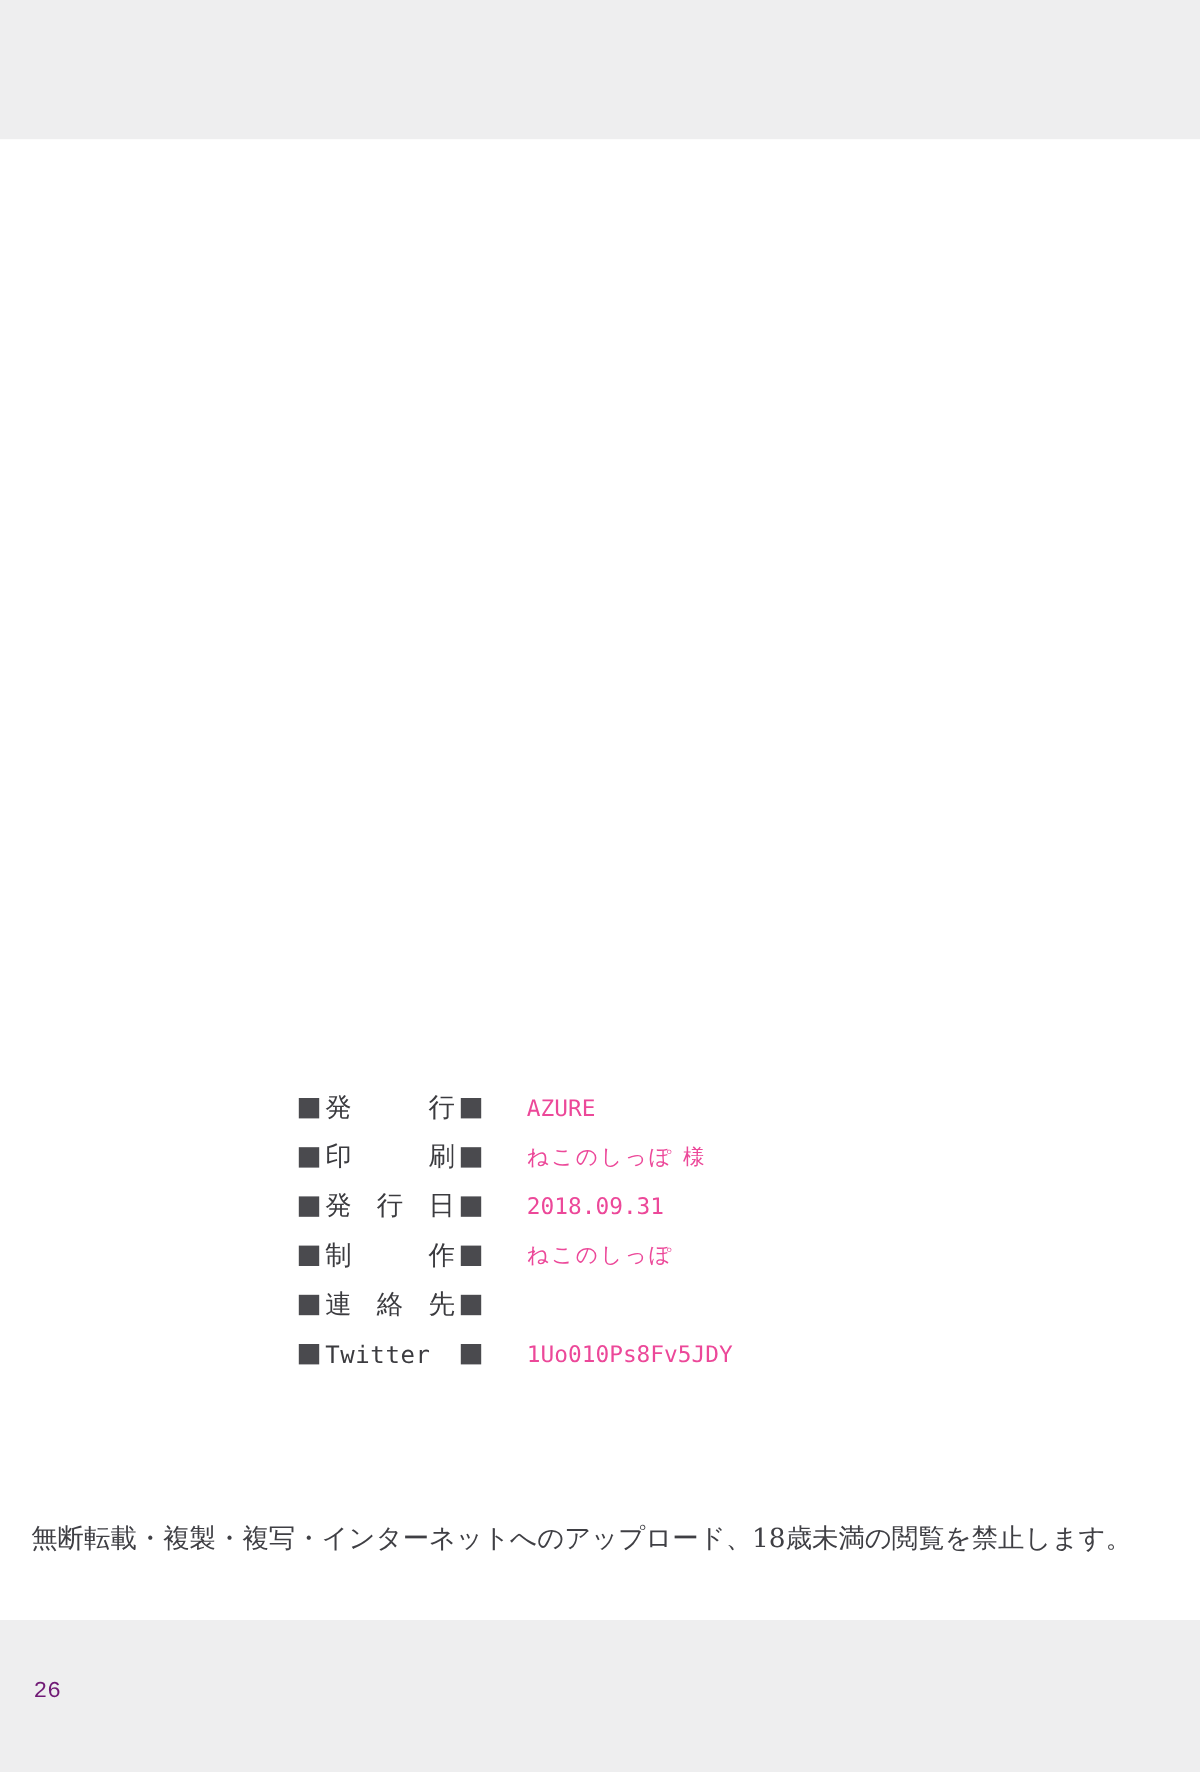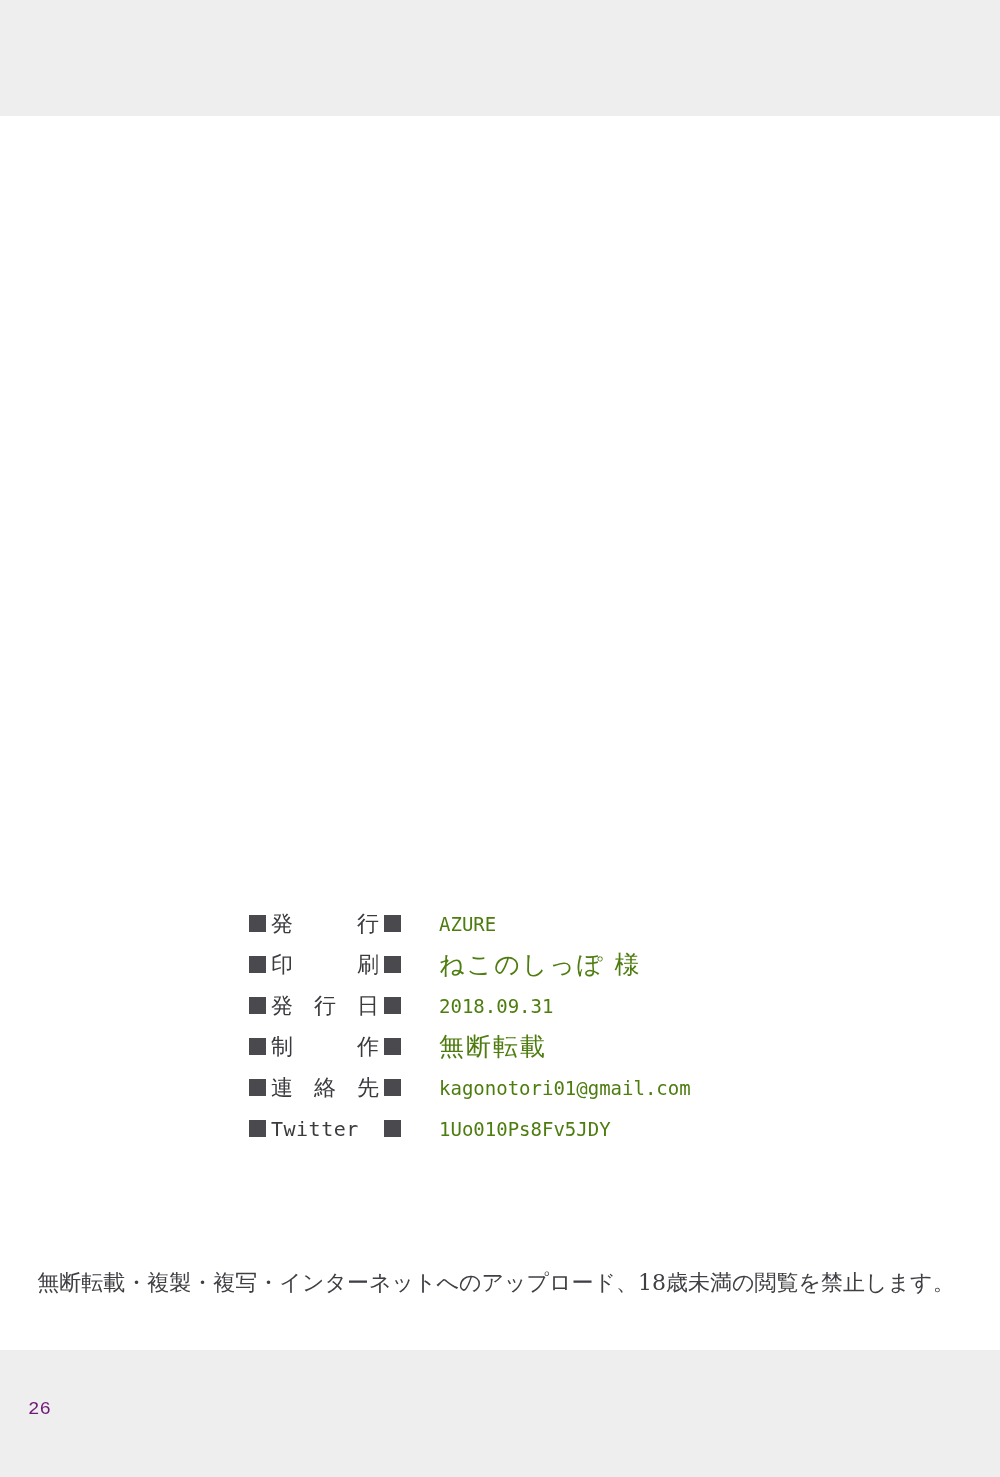--- a/index.html
+++ b/index.html
@@ -73,46 +73,45 @@
   .row-label.latin {
     font-family: "DejaVu Sans Mono", "Liberation Mono", monospace;
     font-size: 20px;
     letter-spacing: 0.5px;
   }
   .row-value {
     margin-left: 38px;
     font-family: "DejaVu Serif", "Liberation Serif", serif;
     font-size: 21px;
     line-height: 26px;
-    color: #4d7c0f;
+    color: #ec4899;
     white-space: nowrap;
   }
   .row-value.mono {
     font-family: "DejaVu Sans Mono", "Liberation Mono", monospace;
     font-size: 19px;
     letter-spacing: 0px;
   }
   .row-value.jp {
     font-family: "DejaVu Serif", "Liberation Serif", serif;
-    font-size: 25px;
+    font-size: 18px;
     letter-spacing: 2px;
   }
 
   
   .notice {
     position: absolute;
     left: 26px;
     top: 1268px;
     width: 940px;
     font-family: "DejaVu Serif", "Liberation Serif", serif;
     font-size: 22px;
     line-height: 30px;
     color: #3f3f44;
     white-space: nowrap;
-    text-align: center;
   }
 
   
   .folio {
     position: absolute;
     left: 28px;
     top: 1398px;
     font-family: Liberation Mono, monospace;
     font-size: 19px;
     line-height: 22px;
@@ -143,27 +142,26 @@
       <div class="colophon-row">
         <span class="marker"></span>
         <span class="row-label">発行日</span>
         <span class="marker"></span>
         <span class="row-value mono">2018.09.31</span>
       </div>
       <div class="colophon-row">
         <span class="marker"></span>
         <span class="row-label">制作</span>
         <span class="marker"></span>
-        <span class="row-value jp">無断転載</span>
+        <span class="row-value jp">ねこのしっぽ</span>
       </div>
       <div class="colophon-row">
         <span class="marker"></span>
         <span class="row-label">連絡先</span>
         <span class="marker"></span>
-        <span class="row-value mono">kagonotori01@gmail.com</span>
       </div>
       <div class="colophon-row">
         <span class="marker"></span>
         <span class="row-label latin">Twitter</span>
         <span class="marker"></span>
         <span class="row-value mono">1Uo010Ps8Fv5JDY</span>
       </div>
     </div>
 
   <div class="notice">無断転載・複製・複写・インターネットへのアップロード、18歳未満の閲覧を禁止します。</div>

